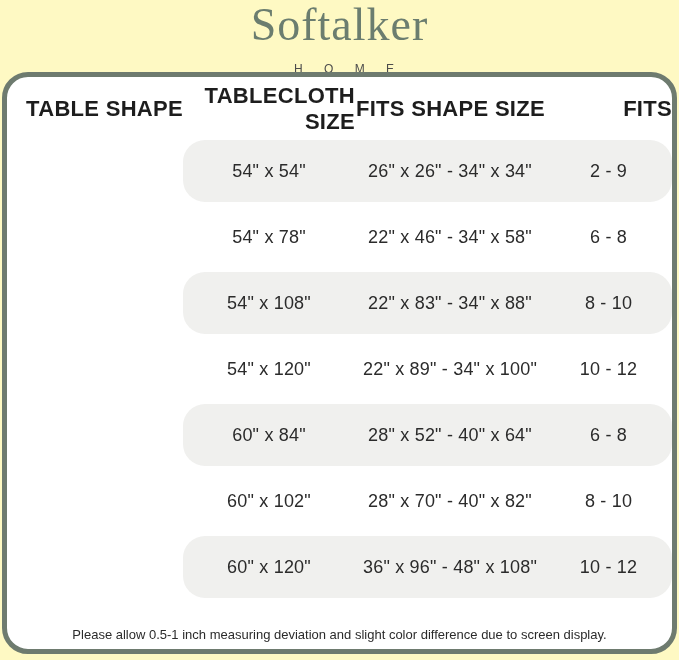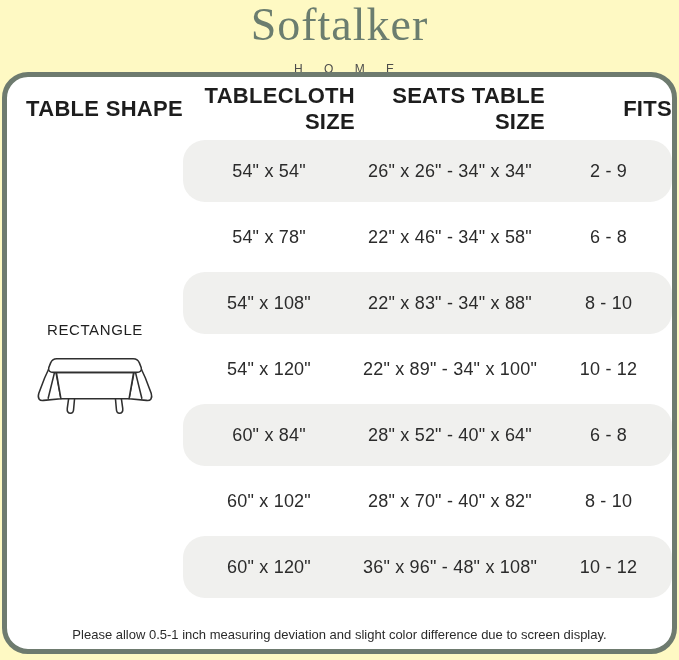--- a/index.html
+++ b/index.html
@@ -59,42 +59,24 @@
   <header class="brand">
     <div class="brand-name">Softalker</div>
     <div class="brand-sub">H O M E</div>
   </header>
 
   <section class="panel">
 
     <div class="head-row">
       <div class="hcell">TABLE SHAPE</div>
       <div class="hcell">TABLECLOTH SIZE</div>
-      <div class="hcell">SEATS TABLE SIZE</div>
+      <div class="hcell">FITS SHAPE SIZE</div>
       <div class="hcell">FITS</div>
     </div>
 
-    <div class="shape-cell">
-      <div class="shape-label">RECTANGLE</div>
-      <svg class="shape-art" viewBox="0 0 132 70">
-
-        <path d="M 18 10 C 13.5 19 8 32 4.2 43 C 2.5 48.5 4.8 51.5 9.5 50.8 L 28.5 49 L 22.5 17 Z" fill="#ffffff"></path>
-        <path d="M 21.5 20 L 14.5 48.5" fill="none"></path>
-
-        <path d="M 114 10 C 118.5 19 124 32 127.8 43 C 129.5 48.5 127.2 51.5 122.5 50.8 L 103.5 49 L 109.5 17 Z" fill="#ffffff"></path>
-        <path d="M 110.5 20 L 117.5 48.5" fill="none"></path>
-
-        <path d="M 37 49 L 35.5 59.5 C 35 63.2 36.6 65 39 65 C 41.4 65 42.4 63.3 42.5 60.3 L 43.5 49" fill="#ffffff"></path>
-        <path d="M 95 49 L 96.5 59.5 C 97 63.2 95.4 65 93 65 C 90.6 65 89.6 63.3 89.5 60.3 L 88.5 49" fill="#ffffff"></path>
-
-        <path d="M 23.5 20 L 108.5 20 L 103.5 49 L 28.5 49 Z" fill="#ffffff"></path>
-
-        <path d="M 24 5 L 108 5 C 111.8 5 113.8 6.8 114.8 9.6 L 116.8 14.6 C 118 18.4 115.2 20 111.8 20 L 20.2 20 C 16.8 20 14 18.4 15.2 14.6 L 17.2 9.6 C 18.2 6.8 20.2 5 24 5 Z" fill="#ffffff"></path>
-      </svg>
-    </div>
 
     <div class="rows">
       <div class="row shaded">
         <div class="cell">54" x 54"</div>
         <div class="cell">26" x 26" - 34" x 34"</div>
         <div class="cell">2 - 9</div>
       </div>
       <div class="row">
         <div class="cell">54" x 78"</div>
         <div class="cell">22" x 46" - 34" x 58"</div>

